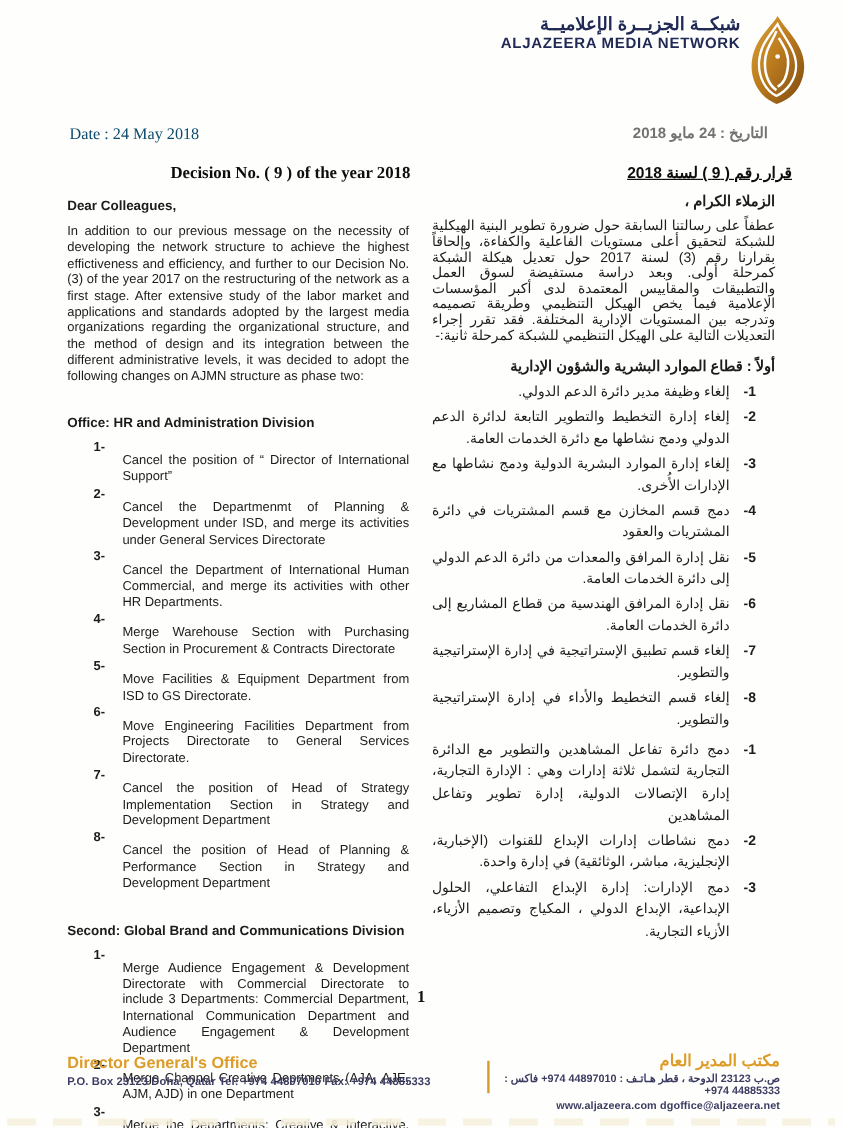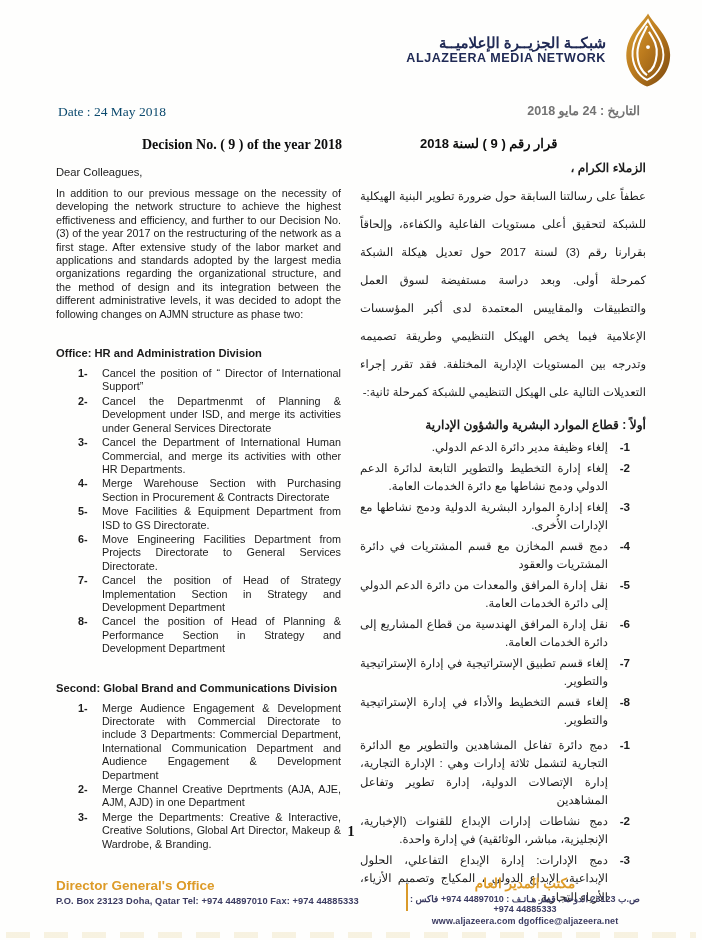--- a/index.html
+++ b/index.html
@@ -4,60 +4,60 @@
 <style>
   html,body{margin:0;padding:0;}
   body{
     width:702px;height:940px;position:relative;overflow:hidden;
     background:#fefefd;color:#1c1c1c;
     font-family:"Liberation Sans",sans-serif;
   }
   .abs{position:absolute;}
 
   
-  .logo-block{top:12px;right:28px;display:flex;align-items:center;gap:16px;}
+  .logo-block{top:12px;right:28px;display:flex;align-items:flex-start;gap:5px;}
   .logo-text{text-align:right;line-height:1.15;}
   .logo-ar{font-size:15px;font-weight:700;color:#202a55;direction:rtl;letter-spacing:1px;}
   .logo-en{font-size:12.5px;font-weight:700;color:#202a55;letter-spacing:0.6px;}
   .flame{width:52px;height:76px;display:block;}
 
   .date-en{top:104px;left:58px;font-family:"Liberation Serif",serif;font-size:13.5px;color:#0c4a6e;}
   .date-ar{top:103px;right:62px;direction:rtl;font-size:12.5px;font-weight:700;color:#737373;}
 
   .title-en{top:137px;left:56px;width:286px;text-align:right;
     font-family:"Liberation Serif",serif;font-size:14px;font-weight:700;color:#0d0d0d;}
-  .title-ar{top:136px;left:420px;width:240px;text-align:left;direction:rtl;
-    font-size:13px;font-weight:700;color:#0d0d0d;}
+  .title-ar{top:136px;left:420px;width:240px;text-align:right;direction:rtl;
+    font-size:13px;font-weight:700;color:#0d0d0d;text-decoration:underline;}
 
   
   .col-en{top:166px;left:56px;width:285px;}
   .col-ar{top:161px;left:360px;width:286px;direction:rtl;text-align:right;}
 
-  .sal-en{font-weight:400;font-size:11.2px;}
+  .sal-en{font-weight:700;font-size:11.2px;}
   .intro-en{margin-top:9px;font-size:10.8px;line-height:13.4px;text-align:justify;}
   .h-en{margin-top:26px;font-weight:700;font-size:11.2px;}
   .list-en{margin-top:8px;padding-left:22px;font-size:10.8px;line-height:13.4px;}
   .list-en .li{display:flex;margin-bottom:1px;}
   .list-en .num{flex:0 0 24px;font-weight:700;}
-  .list-en .txt{flex:1;text-align:justify;}
+  .list-en .txt{flex:1;text-align:justify;margin-top:11px;}
 
   .sal-ar{font-weight:700;font-size:12.2px;}
-  .intro-ar{margin-top:7px;font-size:11.6px;line-height:28px;text-align:justify;font-weight:500;}
+  .intro-ar{margin-top:7px;font-size:11.6px;line-height:13px;text-align:justify;font-weight:500;}
   .h-ar{margin-top:12px;font-weight:700;font-size:12.2px;}
   .list-ar{margin-top:6px;padding-right:16px;font-size:11.6px;line-height:18.5px;}
   .list-ar .li{display:flex;margin-bottom:2px;}
   .list-ar .num{flex:0 0 22px;font-weight:700;}
   .list-ar .txt{flex:1;text-align:justify;}
 
   
   .page-number{top:824px;left:0;width:702px;text-align:center;
     font-family:"Liberation Serif",serif;font-size:14px;font-weight:700;color:#111;}
 
   .footer-en{left:56px;top:878px;width:330px;}
-  .footer-ar{right:52px;top:875px;width:250px;direction:rtl;text-align:center;}
+  .footer-ar{right:52px;top:875px;width:250px;direction:rtl;text-align:right;}
   .f-title{color:#dd9b28;font-weight:700;font-size:13.5px;}
   .f-line{color:#3c3c62;font-size:9.3px;font-weight:700;margin-top:2.5px;letter-spacing:0.1px;}
   .footer-ar .f-line{font-size:9px;}
   .footer-divider{left:406px;top:884px;width:2px;height:27px;background:#d99a2b;}
 
   .scan-strip{bottom:2px;left:6px;right:6px;height:6px;
     background:repeating-linear-gradient(90deg,#f6f0dc 0 24px,transparent 24px 38px);
     opacity:0.85;}
 </style>
 </head>

